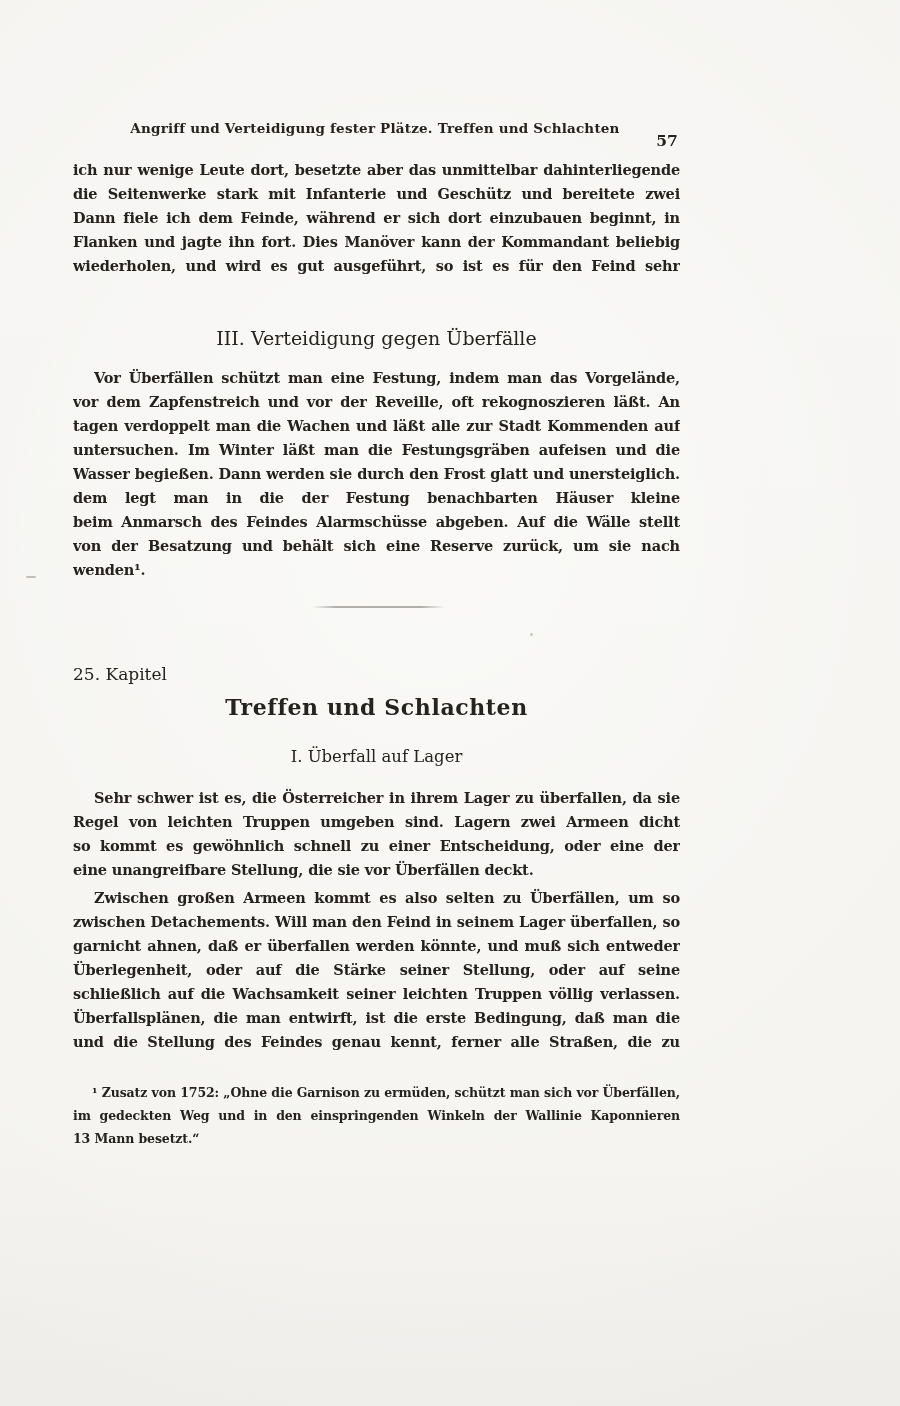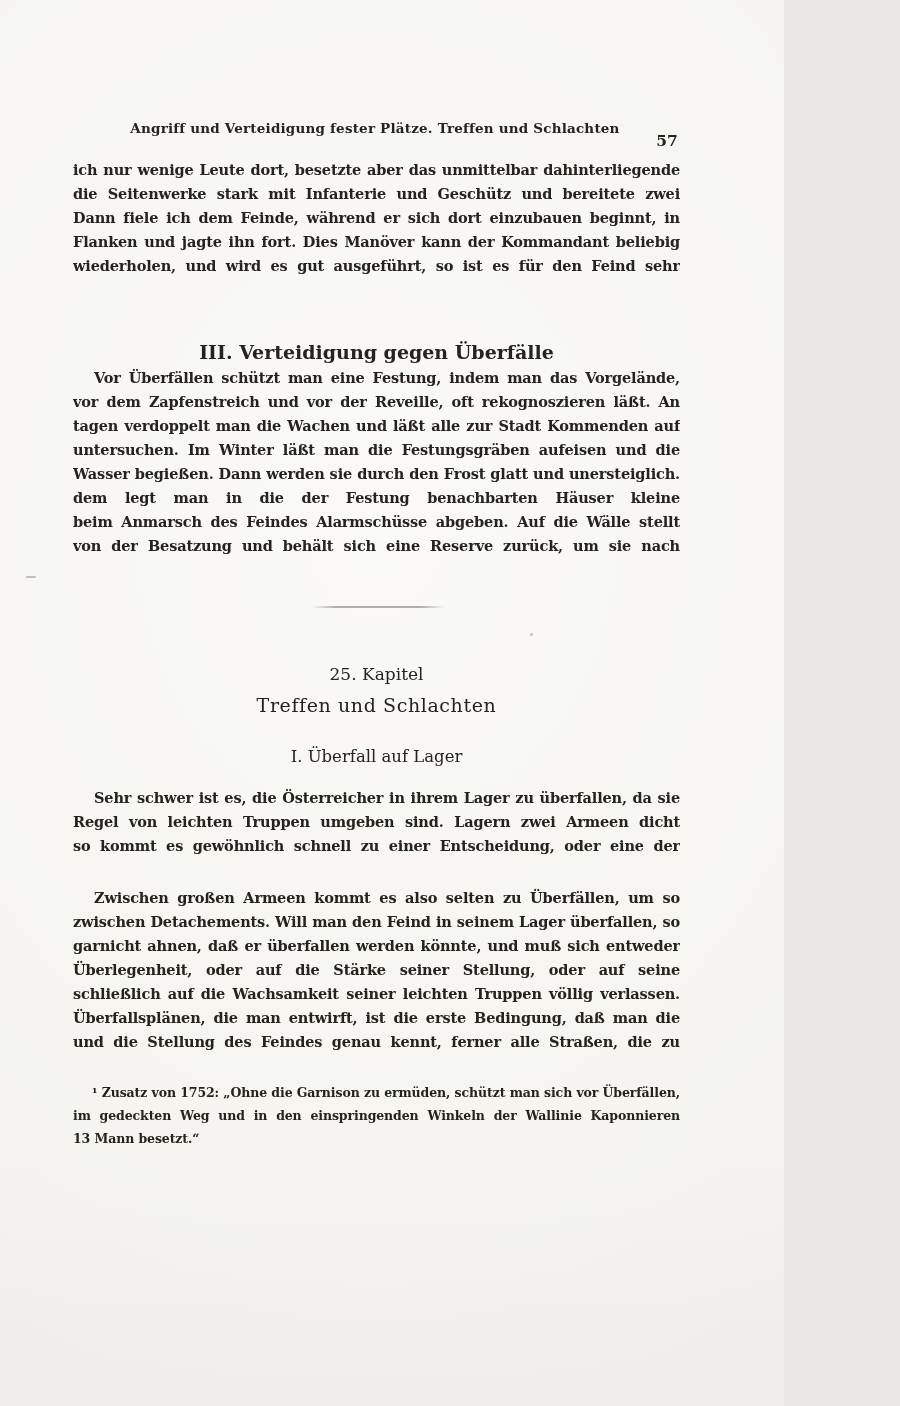--- a/index.html
+++ b/index.html
@@ -3,21 +3,21 @@
 <meta charset="utf-8">
 <style>
   html, body { margin: 0; padding: 0; }
   body {
     width: 900px; height: 1406px;
     background: #e8e6e2;
     font-family: "DejaVu Serif", "Liberation Serif", serif;
   }
   .page {
     position: relative;
-    width: 784px; height: 1406px;
+    width: 900px; height: 1406px;
     overflow: hidden;
     color: #26221d;
     background:
       radial-gradient(ellipse 130% 90% at 48% 38%, rgba(255,255,255,0.55), rgba(255,255,255,0) 75%),
       linear-gradient(#f4f3f0 0%, #f3f2ee 80%, #efedea 100%);
   }
   .runhead {
     position: absolute; top: 120px; left: 75px; width: 600px;
     text-align: center;
     font-size: 13.5px; font-weight: 700; letter-spacing: 0.2px;
@@ -32,36 +32,35 @@
     font-size: 14.5px; font-weight: 700;
     line-height: 24px; letter-spacing: -0.15px;
     text-align: justify;
   }
   .para .line { height: 24px; overflow: hidden; text-align: justify; text-align-last: justify; }
   .para .line.ragged { text-align-last: left; }
   .para .line.indent { text-indent: 21px; }
   .p-cont  { top: 158px; }
   .h-iii {
     position: absolute; top: 327px; left: 73px; width: 607px;
-    text-align: center; font-size: 19px; font-weight: 700;
+    text-align: center; font-size: 19px; font-weight: 400;
     white-space: nowrap;
-    margin-top: 14px;
   }
   .p-def   { top: 366px; }
   .divider {
     position: absolute; top: 606px; left: 312px; width: 133px; height: 2px;
     background: linear-gradient(to right, rgba(160,156,150,0) 0%, #b2afa9 18%, #b2afa9 82%, rgba(160,156,150,0) 100%);
   }
   .kicker {
     position: absolute; top: 664px; left: 73px; width: 607px;
-    text-align: center; font-size: 17px; font-weight: 400;
+    font-size: 17px; font-weight: 400;
   }
   .chap-title {
     position: absolute; top: 694px; left: 73px; width: 607px;
-    text-align: center; font-size: 19px; font-weight: 400; letter-spacing: 0.6px;
+    text-align: center; font-size: 22px; font-weight: 700; letter-spacing: 0.6px;
   }
   .subhead {
     position: absolute; top: 747px; left: 73px; width: 607px;
     text-align: center; font-size: 16.5px; font-weight: 400;
   }
   .p-ov1   { top: 786px; }
   .p-ov2   { top: 886px; }
   .footnote {
     position: absolute; left: 73px; width: 607px; top: 1081px;
     font-size: 12.5px; font-weight: 700; line-height: 23px; letter-spacing: -0.1px;
@@ -102,38 +101,40 @@
 
   <div class="para p-def">
       <div class="line indent">Vor Überfällen schützt man eine Festung, indem man das Vorgelände, besonders</div>
       <div class="line">vor dem Zapfenstreich und vor der Reveille, oft rekognoszieren läßt. An Markt-</div>
       <div class="line">tagen verdoppelt man die Wachen und läßt alle zur Stadt Kommenden auf Waffen</div>
       <div class="line">untersuchen. Im Winter läßt man die Festungsgräben aufeisen und die Wälle mit</div>
       <div class="line">Wasser begießen. Dann werden sie durch den Frost glatt und unersteiglich. Außer-</div>
       <div class="line">dem legt man in die der Festung benachbarten Häuser kleine Infanterieposten, die</div>
       <div class="line">beim Anmarsch des Feindes Alarmschüsse abgeben. Auf die Wälle stellt man Posten</div>
       <div class="line">von der Besatzung und behält sich eine Reserve zurück, um sie nach Bedarf zu ver-</div>
+      <div class="line ragged">wenden¹.</div>
     </div>
 
   <div class="artifact-dash"></div>
 
   <div class="divider"></div>
 
   <div class="artifact-dot"></div>
 
   <div class="kicker">25. Kapitel</div>
 
   <div class="chap-title">Treffen und Schlachten</div>
 
   <div class="subhead">I. Überfall auf Lager</div>
 
   <div class="para p-ov1">
       <div class="line indent">Sehr schwer ist es, die Österreicher in ihrem Lager zu überfallen, da sie in der</div>
       <div class="line">Regel von leichten Truppen umgeben sind. Lagern zwei Armeen dicht beieinander,</div>
       <div class="line">so kommt es gewöhnlich schnell zu einer Entscheidung, oder eine der beiden besetzt</div>
+      <div class="line ragged">eine unangreifbare Stellung, die sie vor Überfällen deckt.</div>
     </div>
 
   <div class="para p-ov2">
       <div class="line indent">Zwischen großen Armeen kommt es also selten zu Überfällen, um so häufiger</div>
       <div class="line">zwischen Detachements. Will man den Feind in seinem Lager überfallen, so darf er</div>
       <div class="line">garnicht ahnen, daß er überfallen werden könnte, und muß sich entweder auf seine</div>
       <div class="line">Überlegenheit, oder auf die Stärke seiner Stellung, oder auf seine Nachrichten oder</div>
       <div class="line">schließlich auf die Wachsamkeit seiner leichten Truppen völlig verlassen. Bei allen</div>
       <div class="line">Überfallsplänen, die man entwirft, ist die erste Bedingung, daß man die Gegend</div>
       <div class="line">und die Stellung des Feindes genau kennt, ferner alle Straßen, die zu seinem Lager</div>

